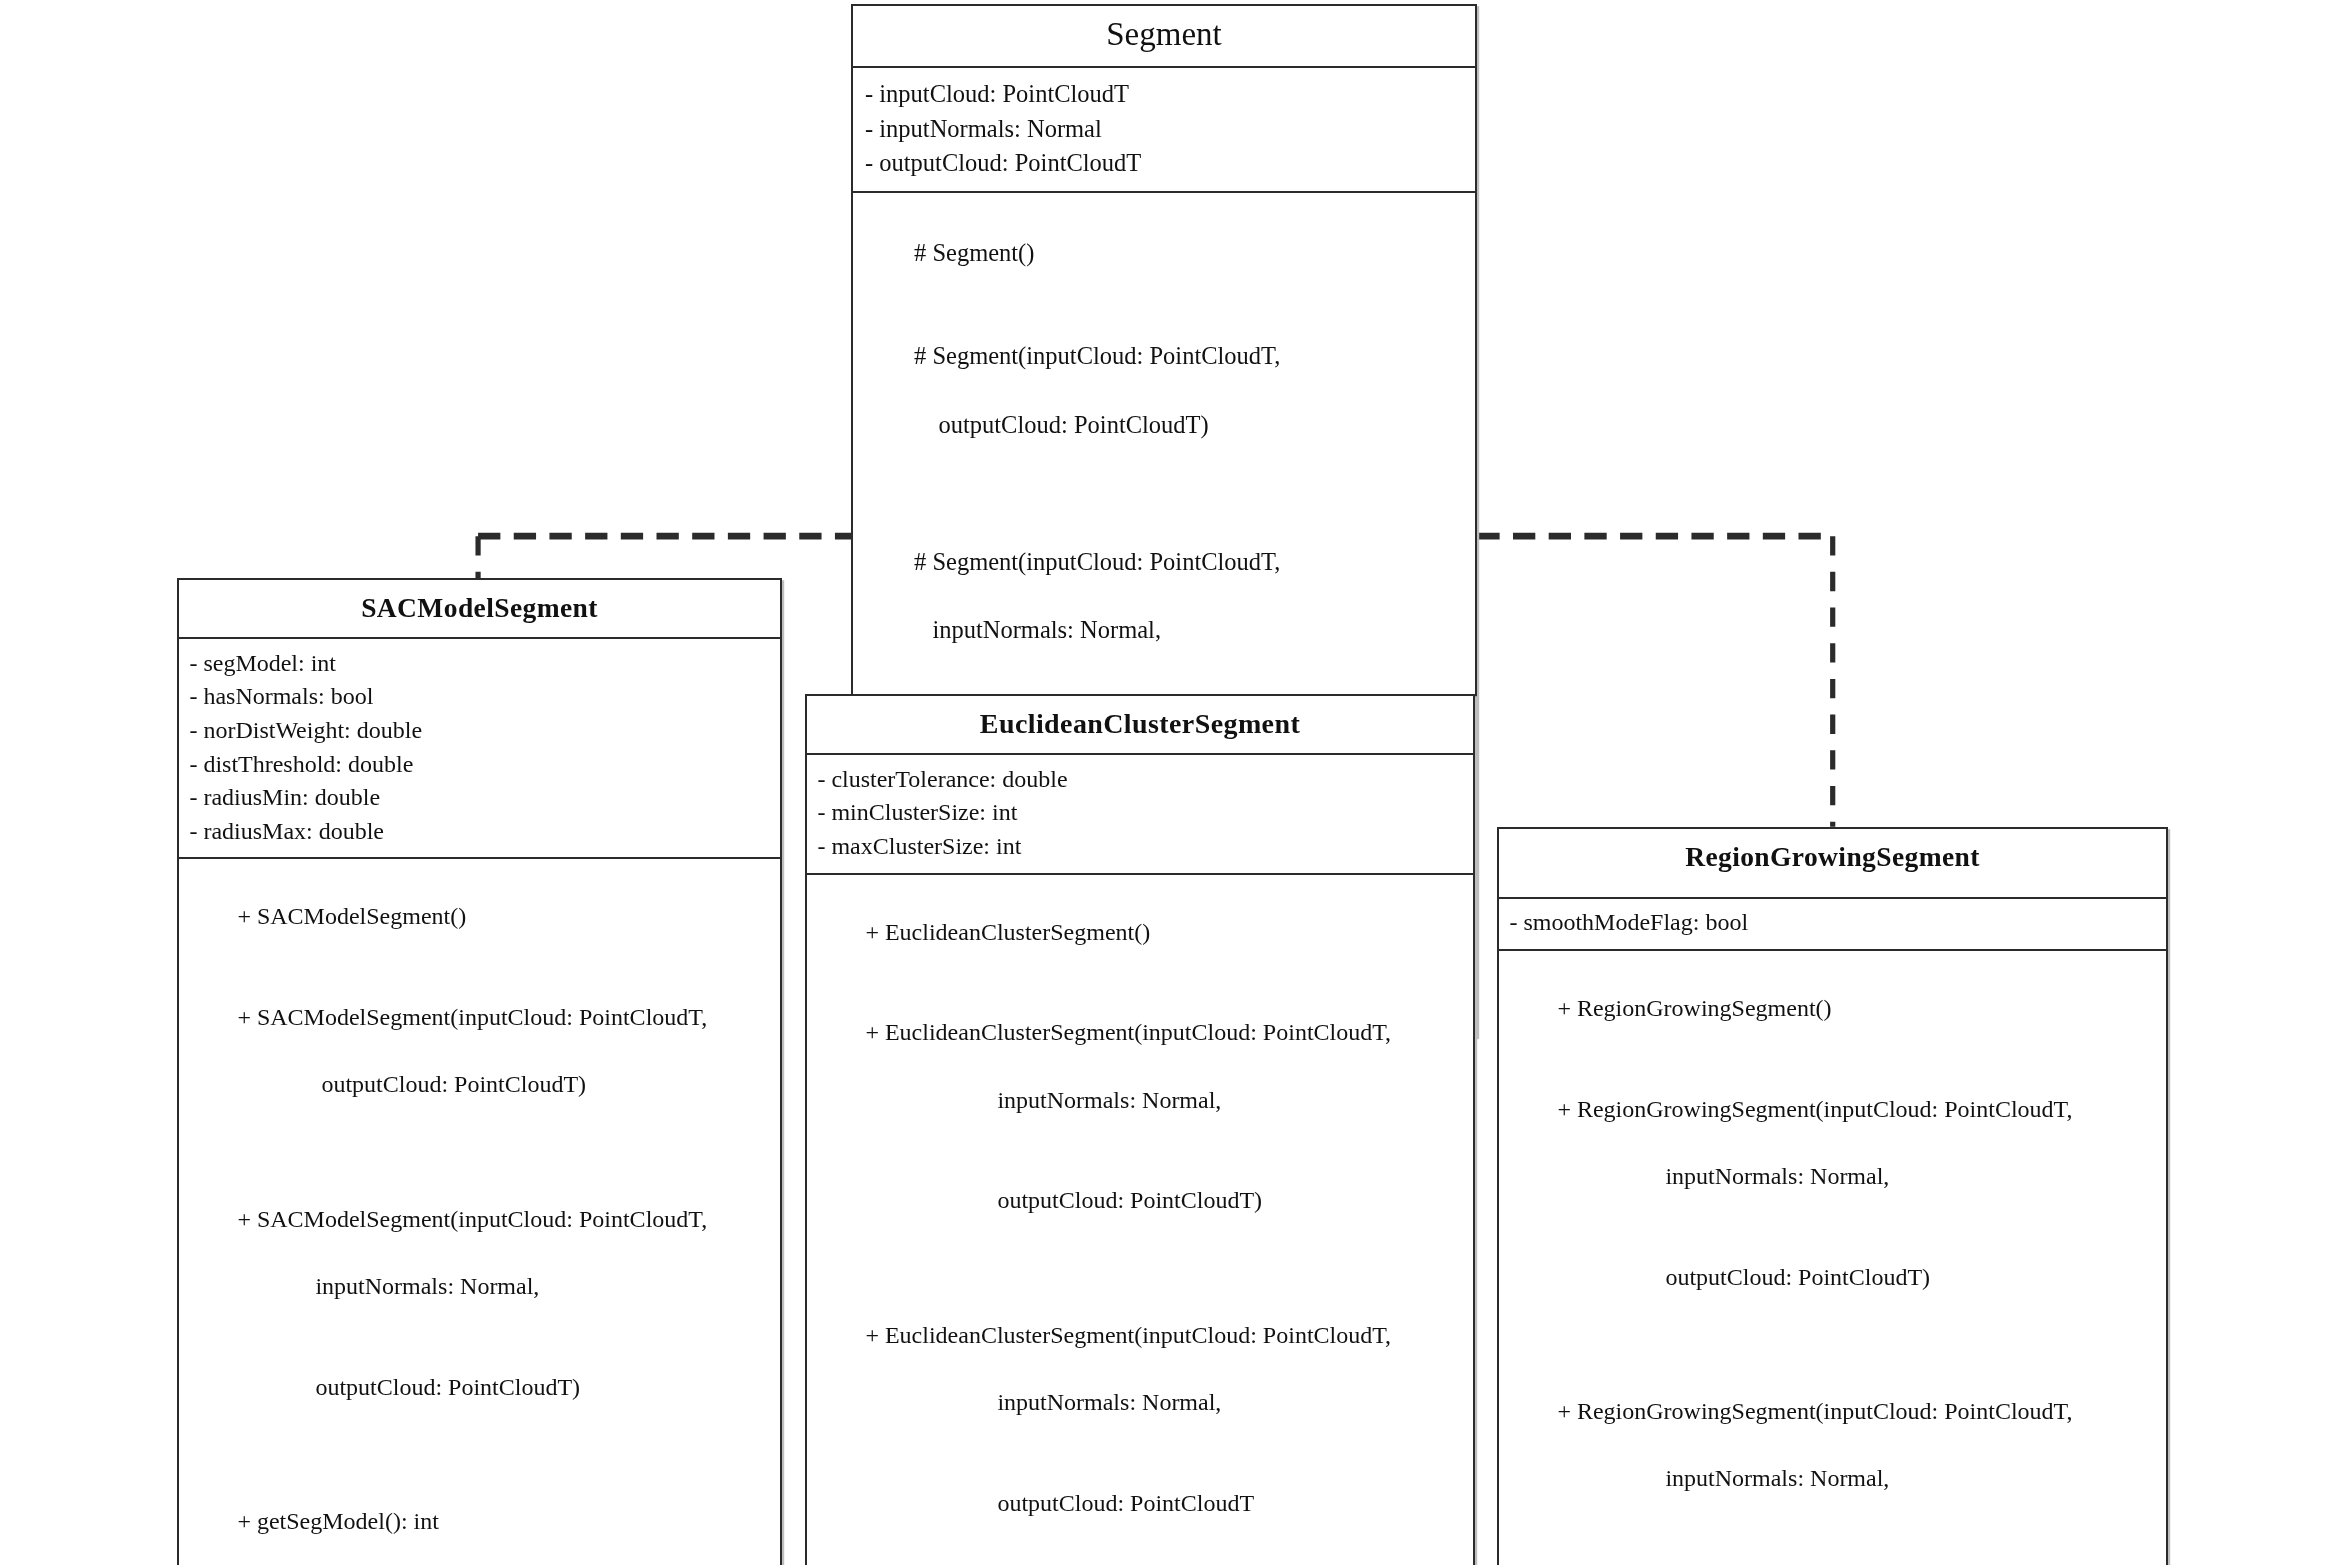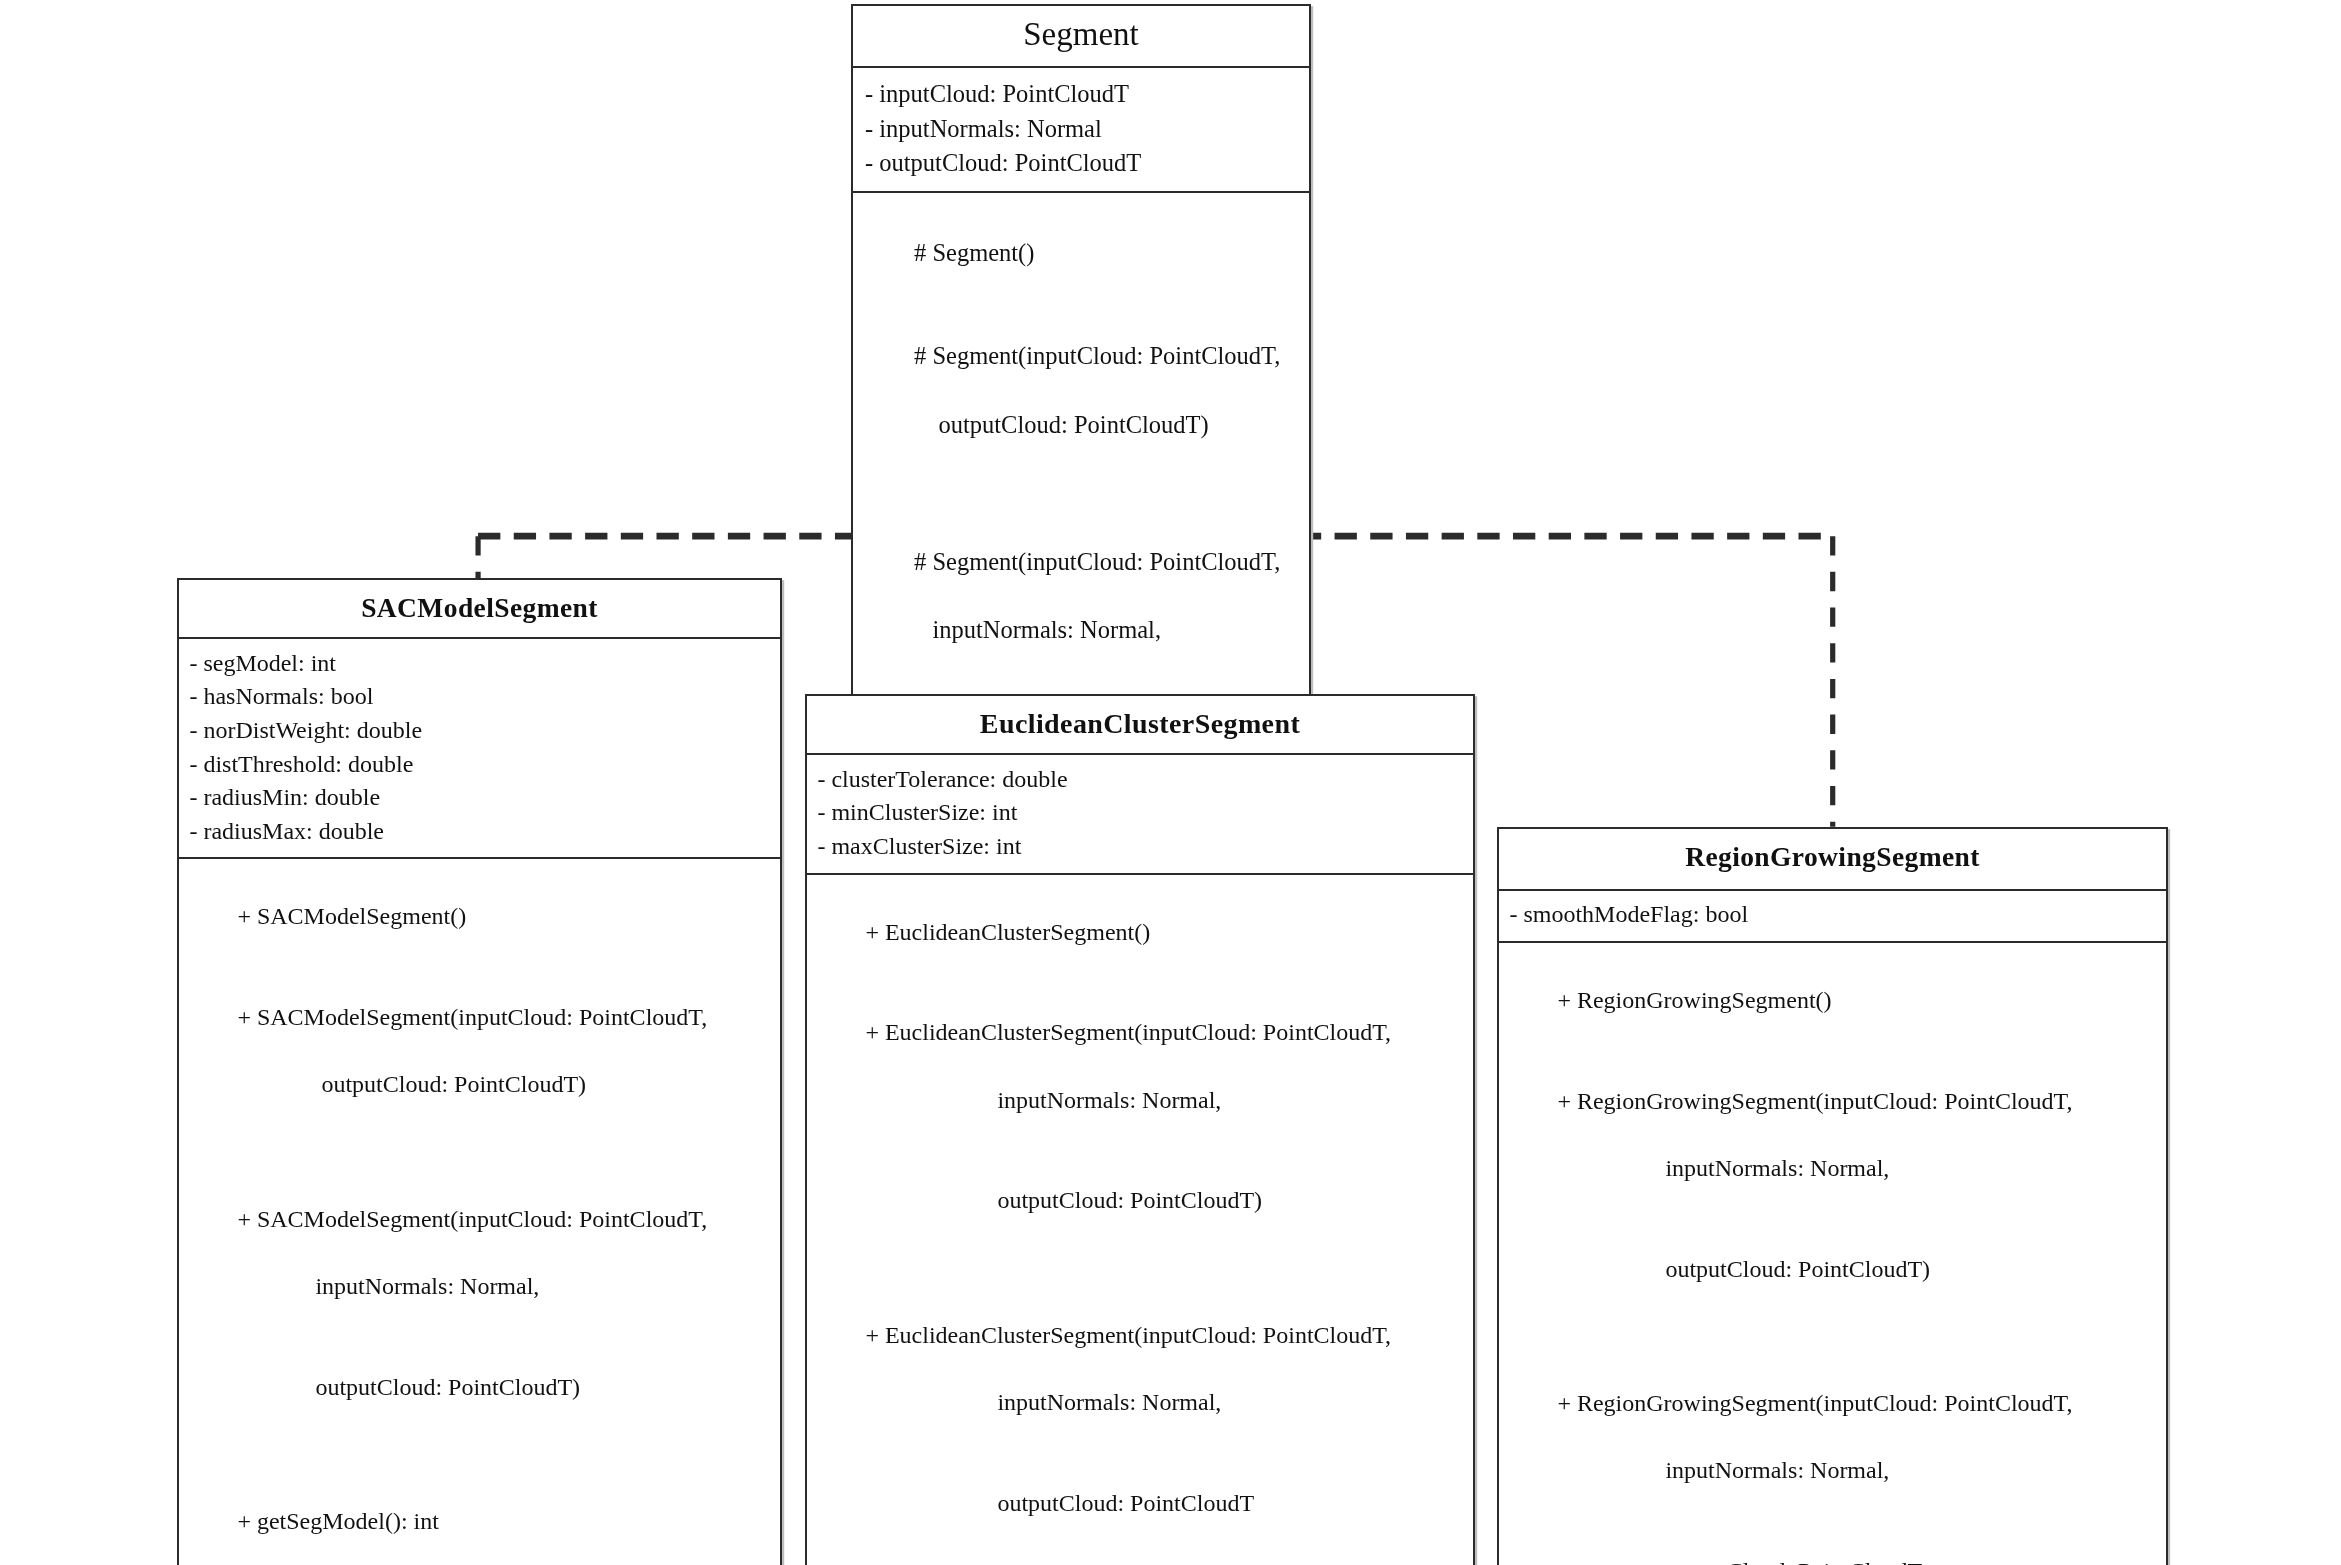--- a/index.html
+++ b/index.html
@@ -42,35 +42,35 @@
     color: #111111;
     white-space: pre;
     line-height: 1.40;
   }
   .member .cont {
     display: block;
     white-space: pre;
   }
 
   
-  #class-segment { left: 851px; top: 3.7px; width: 460px; }
+  #class-segment { left: 851px; top: 3.7px; width: 626px; }
   #class-segment .uml-title { font-size: 33px; padding: 10.4px 0 13.4px 0; }
   #class-segment .member { font-size: 24.5px; }
   #class-segment .compartment { padding: 9px 12px 10.4px 12px; }
 
   #class-sac { left: 177px; top: 578px; width: 605px; }
   #class-sac .uml-title { font-size: 27.5px; padding: 12px 0 13.4px 0; letter-spacing: 0.4px; }
   #class-sac .member { font-size: 24px; font-family: Liberation Serif, serif; }
 
   #class-euclidean { left: 805px; top: 694px; width: 670px; }
   #class-euclidean .uml-title { font-size: 28px; padding: 12px 0 13.4px 0; letter-spacing: 0.4px; }
   #class-euclidean .member { font-size: 24px; }
 
   #class-region { left: 1497px; top: 827px; width: 671px; }
-  #class-region .uml-title { font-size: 27.5px; padding: 12px 0 16px 0; letter-spacing: 0.4px; }
+  #class-region .uml-title { font-size: 27.5px; padding: 12px 0 24px 0; letter-spacing: 0.4px; }
   #class-region .member { font-size: 24px; }
 
   
   .connector-layer {
     position: absolute;
     left: 0; top: 0;
     width: 2342px;
     height: 1566px;
     pointer-events: none;
   }

